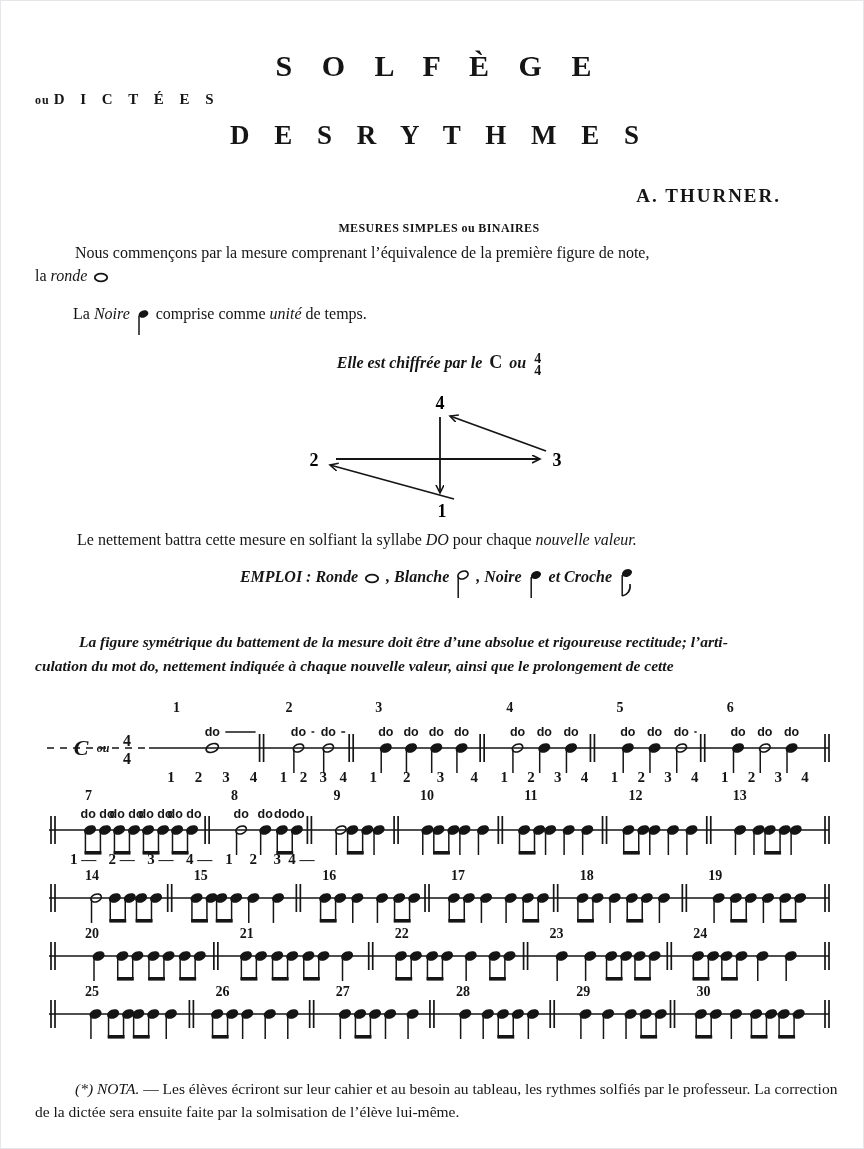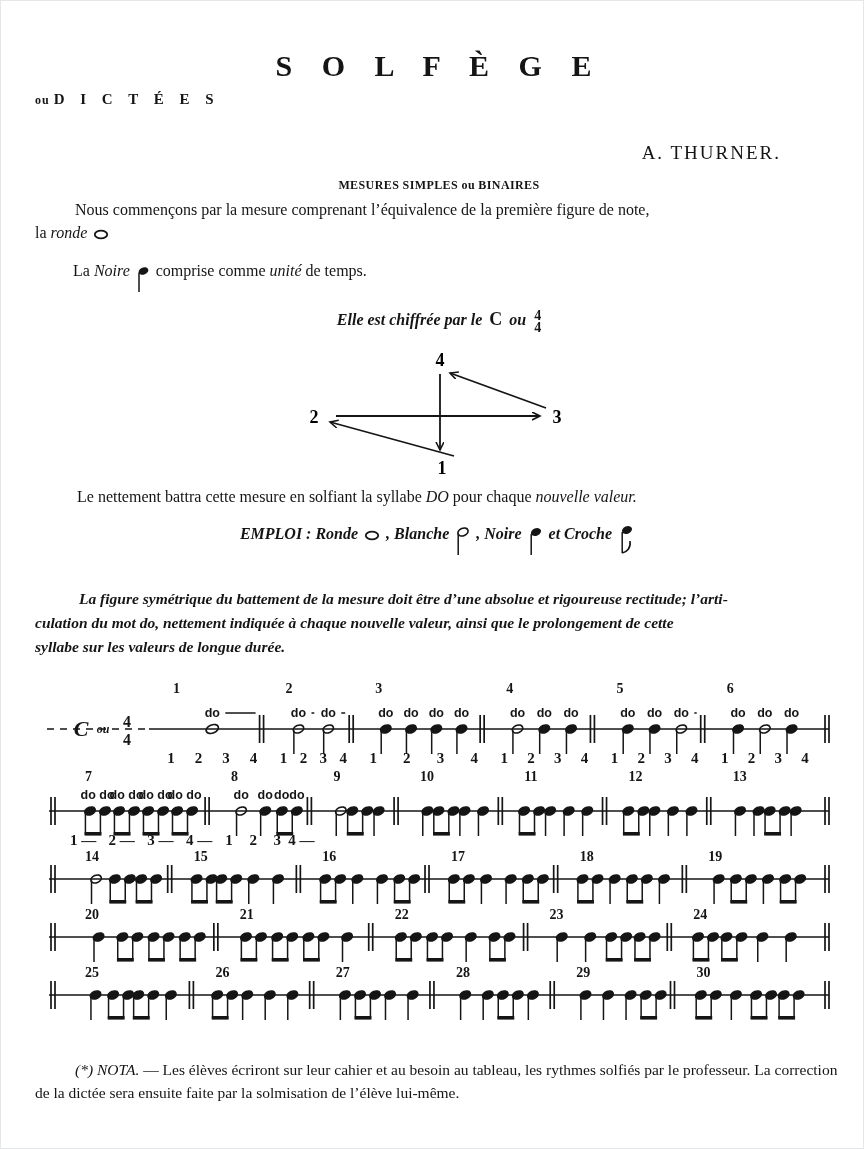--- a/index.html
+++ b/index.html
@@ -14,21 +14,21 @@
     font-family:"Liberation Serif",serif;
     color:#151515;
     overflow:hidden;
   }
   
   .title1{ text-align:center; font-size:30px; letter-spacing:11px; margin-top:22px; font-weight:600;}
   .title2{ text-align:left; font-size:15px; margin-top:8px; font-weight:600;}
   .title2 .ou{ font-size:12px; letter-spacing:1px; margin-right:4px; font-weight:600;}
   .title2 .big{ letter-spacing:6px;}
   .title3{ text-align:center; font-size:27px; letter-spacing:9px; margin-top:12px; font-weight:600;}
-  .author{ text-align:right; padding-right:62px; font-size:19px; font-weight:normal; letter-spacing:2px; margin-top:34px;}
+  .author{ text-align:right; padding-right:62px; font-size:19px; font-weight:bold; letter-spacing:2px; margin-top:34px;}
   .heading{ text-align:center; font-size:12px; font-weight:bold; margin-top:14px; letter-spacing:.4px;}
   
   .line,.para{ font-size:16px; line-height:1.42;}
   .noire-line{ margin-top:10px; text-indent:38px;}
   .para1{ margin-top:6px; text-indent:40px;}
   .para1 .l2{ text-indent:0; display:block;}
   .chiffree{ text-align:center; font-style:italic; font-weight:bold; margin-top:6px; font-size:16px;}
   .chiffree .c{ font-style:normal; font-weight:bold; font-size:18px; padding:0 3px;}
   .frac{ display:inline-block; vertical-align:middle; text-align:center; line-height:.85; font-style:normal; font-weight:bold; font-size:14px; margin-left:4px;}
   .frac span{ display:block;}
@@ -51,20 +51,21 @@
 </style>
 </head>
 <body>
 
 <div class="page">
 
   <div class="title1">S O L F È G E</div>
   <div class="title2">
     <span class="ou">ou</span><span class="big">D I C T É E S</span>
   </div>
+  <div class="title3">D E S   R Y T H M E S</div>
 
   <div class="author">A. THURNER.</div>
 
   <div class="heading">MESURES SIMPLES ou BINAIRES</div>
 
   <p class="line para1">
     <span>Nous commençons par la mesure comprenant l’équivalence de la première figure de note,</span>
     <span class="l2">
       <span>la</span>
       <span class="it">ronde</span>
@@ -144,21 +145,20 @@
     <svg class="nicon-stem" width="16" height="32" viewBox="0 0 16 32">
         <ellipse cx="8" cy="6" rx="5.2" ry="3.7" transform="rotate(-22 8 6)" fill="#151515"></ellipse>
         <line x1="3.2" y1="8" x2="3.2" y2="29" stroke="#151515" stroke-width="1.5"></line>
         <path d="M3.2,29 C8,28 12,24 11,17" fill="none" stroke="#151515" stroke-width="1.6"></path>
       </svg>
   </p>
 
   <p class="instr">
     <span class="l1">La figure symétrique du battement de la mesure doit être d’une absolue et rigoureuse rectitude; l’arti-</span>
     <span class="lx">culation du mot do, nettement indiquée à chaque nouvelle valeur, ainsi que le prolongement de cette</span>
-    <span class="lx">syllabe sur les valeurs de longue durée.</span>
   </p>
 
   <div class="music">
     <svg class="music-system" width="796" height="92" viewBox="0 0 796 92">
         <line x1="6" y1="52" x2="108" y2="52" stroke="#151515" stroke-width="1.4" stroke-dasharray="7 6"></line>
         <line x1="108" y1="52" x2="788" y2="52" stroke="#151515" stroke-width="1.4"></line>
         <text x="40" y="59" font-size="22" font-weight="bold" font-family="Liberation Serif, serif" fill="#151515" text-anchor="middle" font-style="italic">C</text>
         <text x="62" y="56" font-size="12" font-weight="bold" font-family="Liberation Serif, serif" fill="#151515" text-anchor="middle" font-style="italic">ou</text>
         <text x="86" y="50" font-size="16" font-weight="bold" font-family="Liberation Serif, serif" fill="#151515" text-anchor="middle">4</text>
         <text x="86" y="68" font-size="16" font-weight="bold" font-family="Liberation Serif, serif" fill="#151515" text-anchor="middle">4</text>

